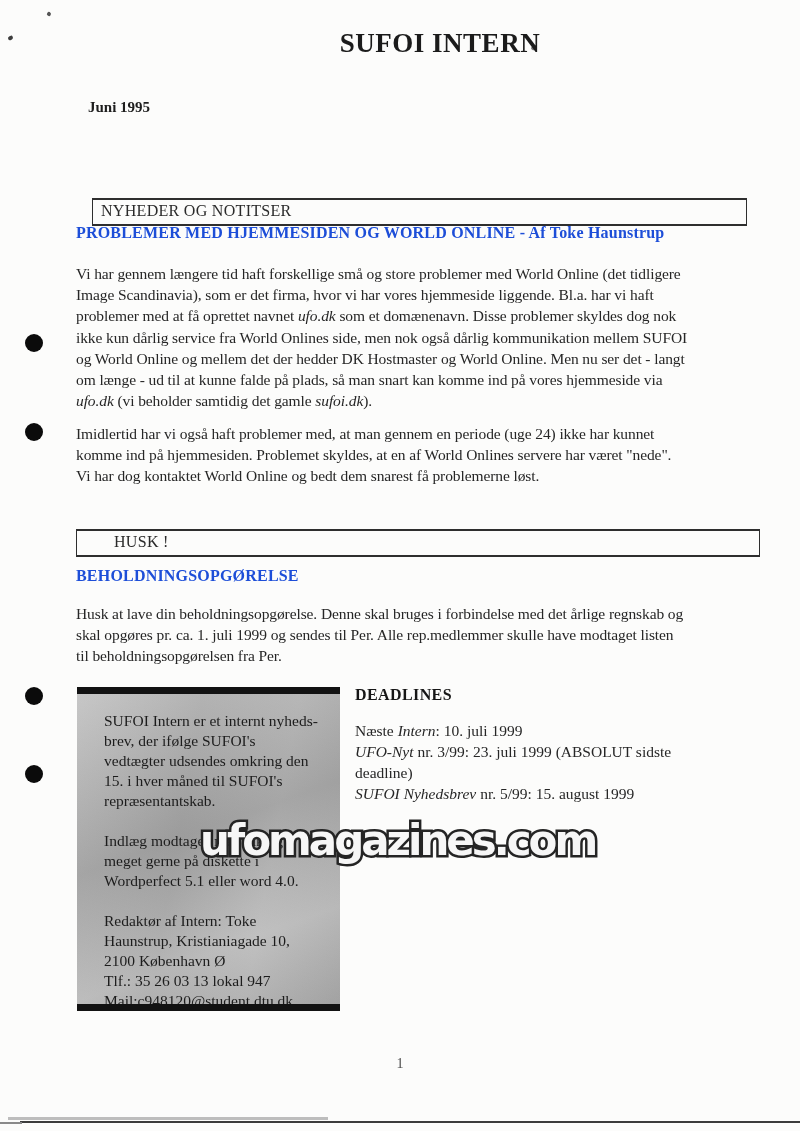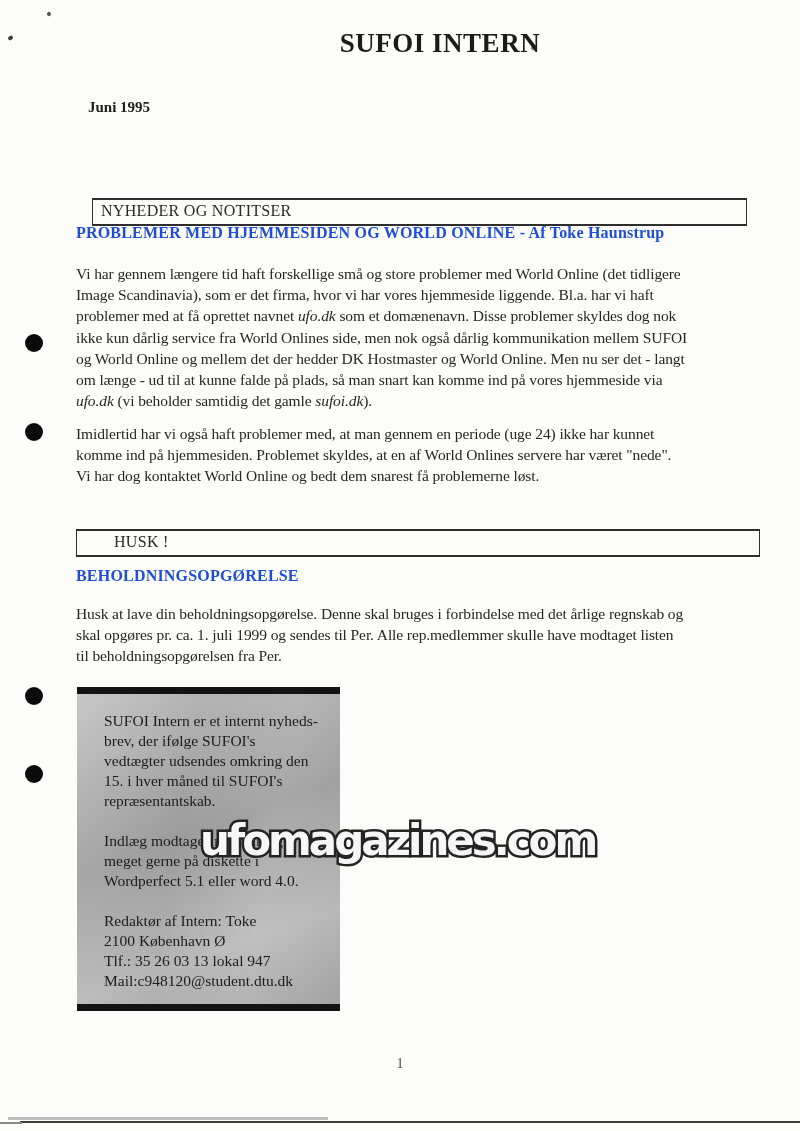--- a/index.html
+++ b/index.html
@@ -151,28 +151,38 @@
           <div class="line">15. i hver måned til SUFOI's</div>
           <div class="line">repræsentantskab.</div>
         </div>
       <div class="par">
           <div class="line">Indlæg modtages med tak og</div>
           <div class="line">meget gerne på diskette i</div>
           <div class="line">Wordperfect 5.1 eller word 4.0.</div>
         </div>
       <div class="par">
           <div class="line">Redaktør af Intern: Toke</div>
+          <div class="line">Haunstrup, Kristianiagade 10,</div>
           <div class="line">2100 København Ø</div>
           <div class="line">Tlf.: 35 26 03 13 lokal 947</div>
           <div class="line">Mail:c948120@student.dtu.dk</div>
         </div>
     </div>
     <div class="info-bar bottom"></div>
   </div>
 
+  <div class="abs deadlines">
+    <div class="deadlines-title">DEADLINES</div>
+    <div class="deadline-items">
+        <div class="line">Næste <i>Intern</i>: 10. juli 1999</div>
+        <div class="line"><i>UFO-Nyt</i> nr. 3/99: 23. juli 1999 (ABSOLUT sidste</div>
+        <div class="line">deadline)</div>
+        <div class="line"><i>SUFOI Nyhedsbrev</i> nr. 5/99: 15. august 1999</div>
+      </div>
+  </div>
 
   <div class="abs watermark">ufomagazines.com</div>
 
   <div class="abs page-number">1</div>
 
   <div class="abs hole hole-1"></div>
   <div class="abs hole hole-2"></div>
   <div class="abs hole hole-3"></div>
   <div class="abs hole hole-4"></div>
 

